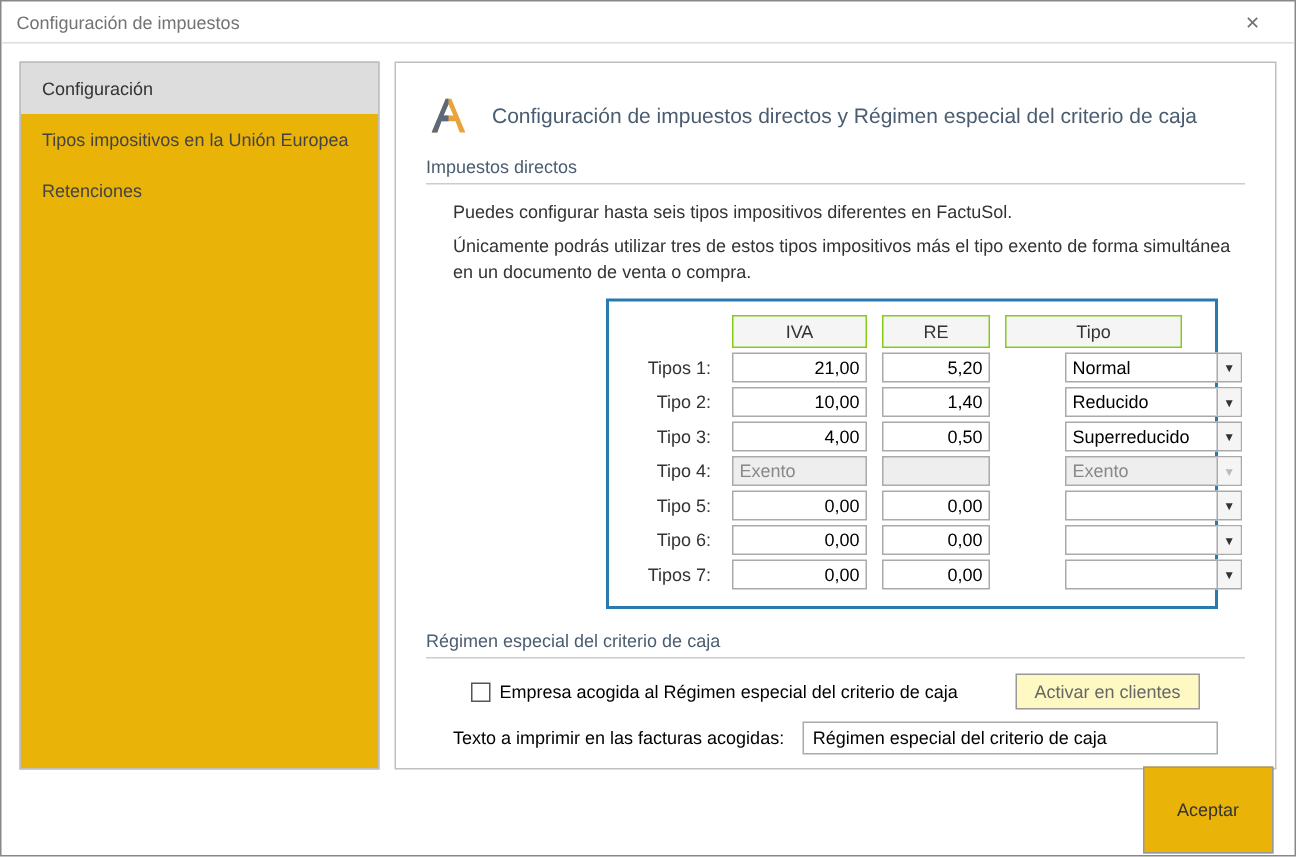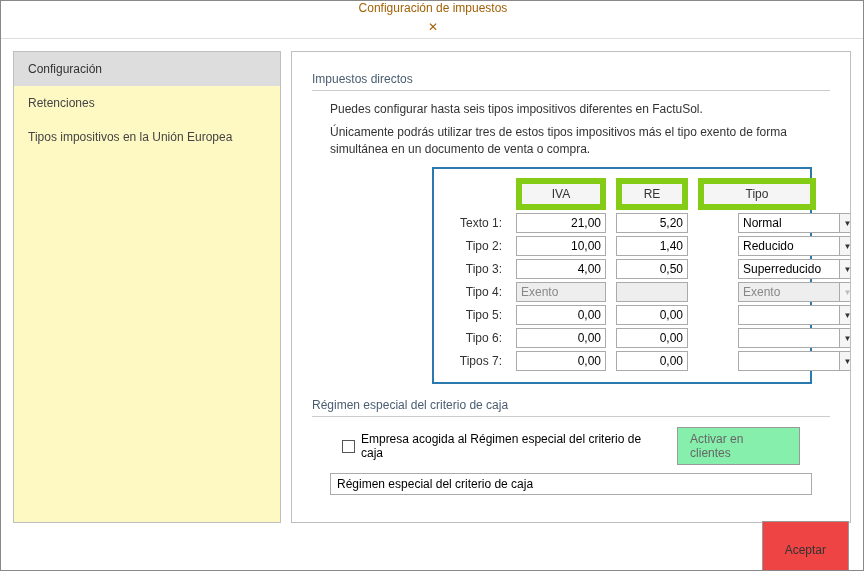--- a/index.html
+++ b/index.html
@@ -10,50 +10,49 @@
     body {
       margin: 0;
       padding: 0;
       background: #fff;
       width: 864px;
       height: 571px;
       overflow: hidden;
       border: 1px solid #888;
     }
     .titlebar {
-      height: 38px;
+      height: 28px;
       display: flex;
       align-items: center;
       padding: 0 8px 0 10px;
-      color: #a16207;
+      color: #737373;
       border-bottom: 1px solid #ddd;
-      flex-direction: column;
     }
     .titlebar-title {
       flex: 1;
     }
     .close-btn {
       width: 40px;
       height: 100%;
       display: flex;
       align-items: center;
       justify-content: center;
       cursor: pointer;
       font-size: 14px;
     }
     .body-area {
       display: flex;
       padding: 12px;
       height: 496px;
     }
     .sidebar {
-      width: 268px;
+      width: 240px;
       border: 1px solid #bfbfbf;
       margin-right: 10px;
-      background: #fef9c3;
+      background: #eab308;
     }
     .sidebar-item {
       padding: 10px 14px;
       color: #444;
       cursor: pointer;
     }
     .sidebar-item.active {
       background: #ddd;
       color: #333;
     }
@@ -99,21 +98,21 @@
       display: grid;
       grid-template-columns: 62px 90px 72px 118px;
       gap: 10px;
       align-items: center;
       margin: 3px 0;
     }
     .thead .cell {
       text-align: center;
       color: #333;
       background: #f5f5f5;
-      border: 6px solid #84cc16;
+      border: 1px solid #84cc16;
       padding: 3px 16px;
     }
     .thead .rowlabel {
       background: none;
       border: none;
     }
     .rowlabel {
       text-align: right;
       padding-right: 4px;
       color: #333;
@@ -172,21 +171,21 @@
     }
     .checkbox {
       width: 13px;
       height: 13px;
       border: 1px solid #555;
       cursor: pointer;
     }
     .pill-btn {
       border: 1px solid #999;
       padding: 4px 12px;
-      background: #86efac;
+      background: #fef9c3;
       cursor: pointer;
       color: #666;
     }
     .text-row {
       display: flex;
       align-items: center;
       margin: 8px 18px;
       gap: 12px;
     }
     .text-row input {
@@ -198,64 +197,71 @@
       display: flex;
       justify-content: flex-end;
       gap: 10px;
       padding: 0 14px;
       height: 30px;
       align-items: center;
     }
     .footer-btn {
       border: 1px solid #999;
       padding: 21px 22px;
-      background: #ef4444;
+      background: #eab308;
       cursor: pointer;
       color: #333;
     }
   </style>
 </head>
 <body>
 
 <div class="titlebar">
   <span class="titlebar-title">Configuración de impuestos</span>
   <div class="close-btn">
     <span>✕</span>
   </div>
 </div>
 
 <div class="body-area">
   <div class="sidebar">
     <div class="sidebar-item active">
       <span>Configuración</span>
     </div>
     <div class="sidebar-item">
+      <span>Tipos impositivos en la Unión Europea</span>
+    </div>
+    <div class="sidebar-item">
       <span>Retenciones</span>
     </div>
-    <div class="sidebar-item">
-      <span>Tipos impositivos en la Unión Europea</span>
-    </div>
   </div>
 
   <div class="main-panel">
+    <div class="header-row">
+      <svg class="header-icon" viewBox="0 0 32 32">
+        <path d="M4 28 L14 4 L18 4 L28 28 L24 28 L21 20 L11 20 L8 28 Z M12.5 16 L19.5 16 L16 8 Z" fill="#e8a33d"></path>
+        <path d="M4 28 L14 4 L16 4 L16 8 L12.5 16 L16 16 L16 20 L11 20 L8 28 Z" fill="#5a6a7a"></path>
+      </svg>
+      <span class="header-title">Configuración de impuestos directos y Régimen especial del criterio de caja</span>
+    </div>
 
     <div class="section-divider">Impuestos directos</div>
     <div class="desc">Puedes configurar hasta seis tipos impositivos diferentes en FactuSol.</div>
     <div class="desc">Únicamente podrás utilizar tres de estos tipos impositivos más el tipo exento de forma simultánea en un documento de venta o compra.</div>
 
     <div class="table-wrap">
       <div class="trow thead">
         <div class="rowlabel"></div>
         <div class="cell">IVA</div>
         <div class="cell">RE</div>
         <div class="cell">Tipo</div>
       </div>
 
       <div class="trow">
-        <div class="rowlabel">Texto 1:</div>
+        <div class="rowlabel">Tipos 1:</div>
         <input class="num" value="21,00" style="">
         <input class="num" value="5,20" style="">
         <div class="select-wrap">
           <input value="Normal" style="">
           <div class="arrow">▼</div>
         </div>
       </div>
 
       <div class="trow">
         <div class="rowlabel">Tipo 2:</div>
@@ -321,20 +327,21 @@
     <div class="section-divider">Régimen especial del criterio de caja</div>
 
     <div class="checkbox-row">
       <div class="checkbox"></div>
       <span>Empresa acogida al Régimen especial del criterio de caja</span>
       <div style="flex:1"></div>
       <div class="pill-btn">Activar en clientes</div>
     </div>
 
     <div class="text-row">
+      <span>Texto a imprimir en las facturas acogidas:</span>
       <input value="Régimen especial del criterio de caja" style="">
     </div>
   </div>
 </div>
 
 <div class="footer">
   <div class="footer-btn">Aceptar</div>
 </div>
 
 </body></html>

